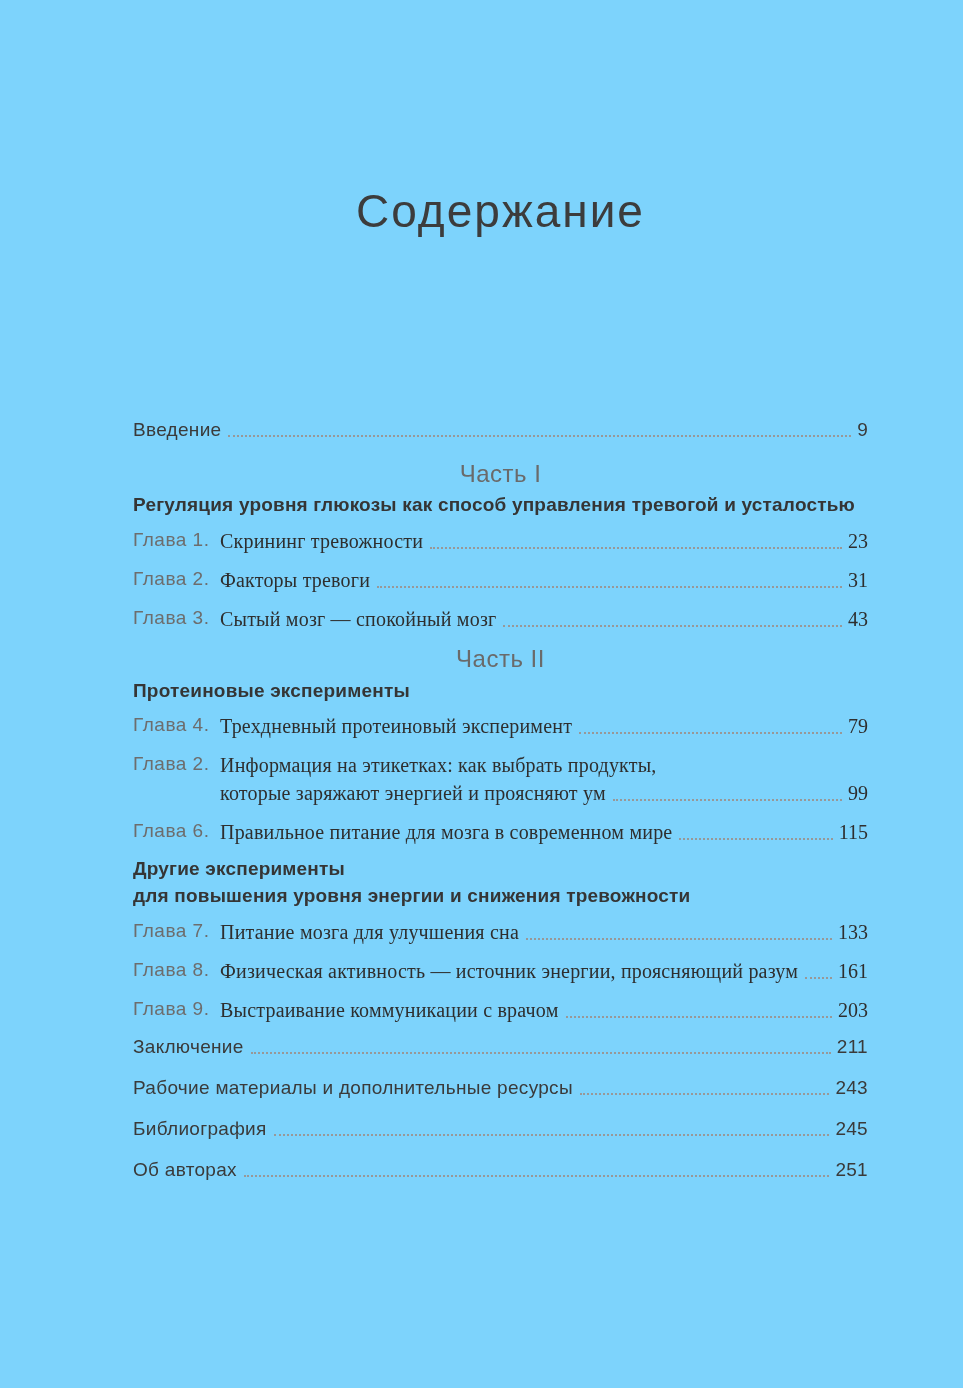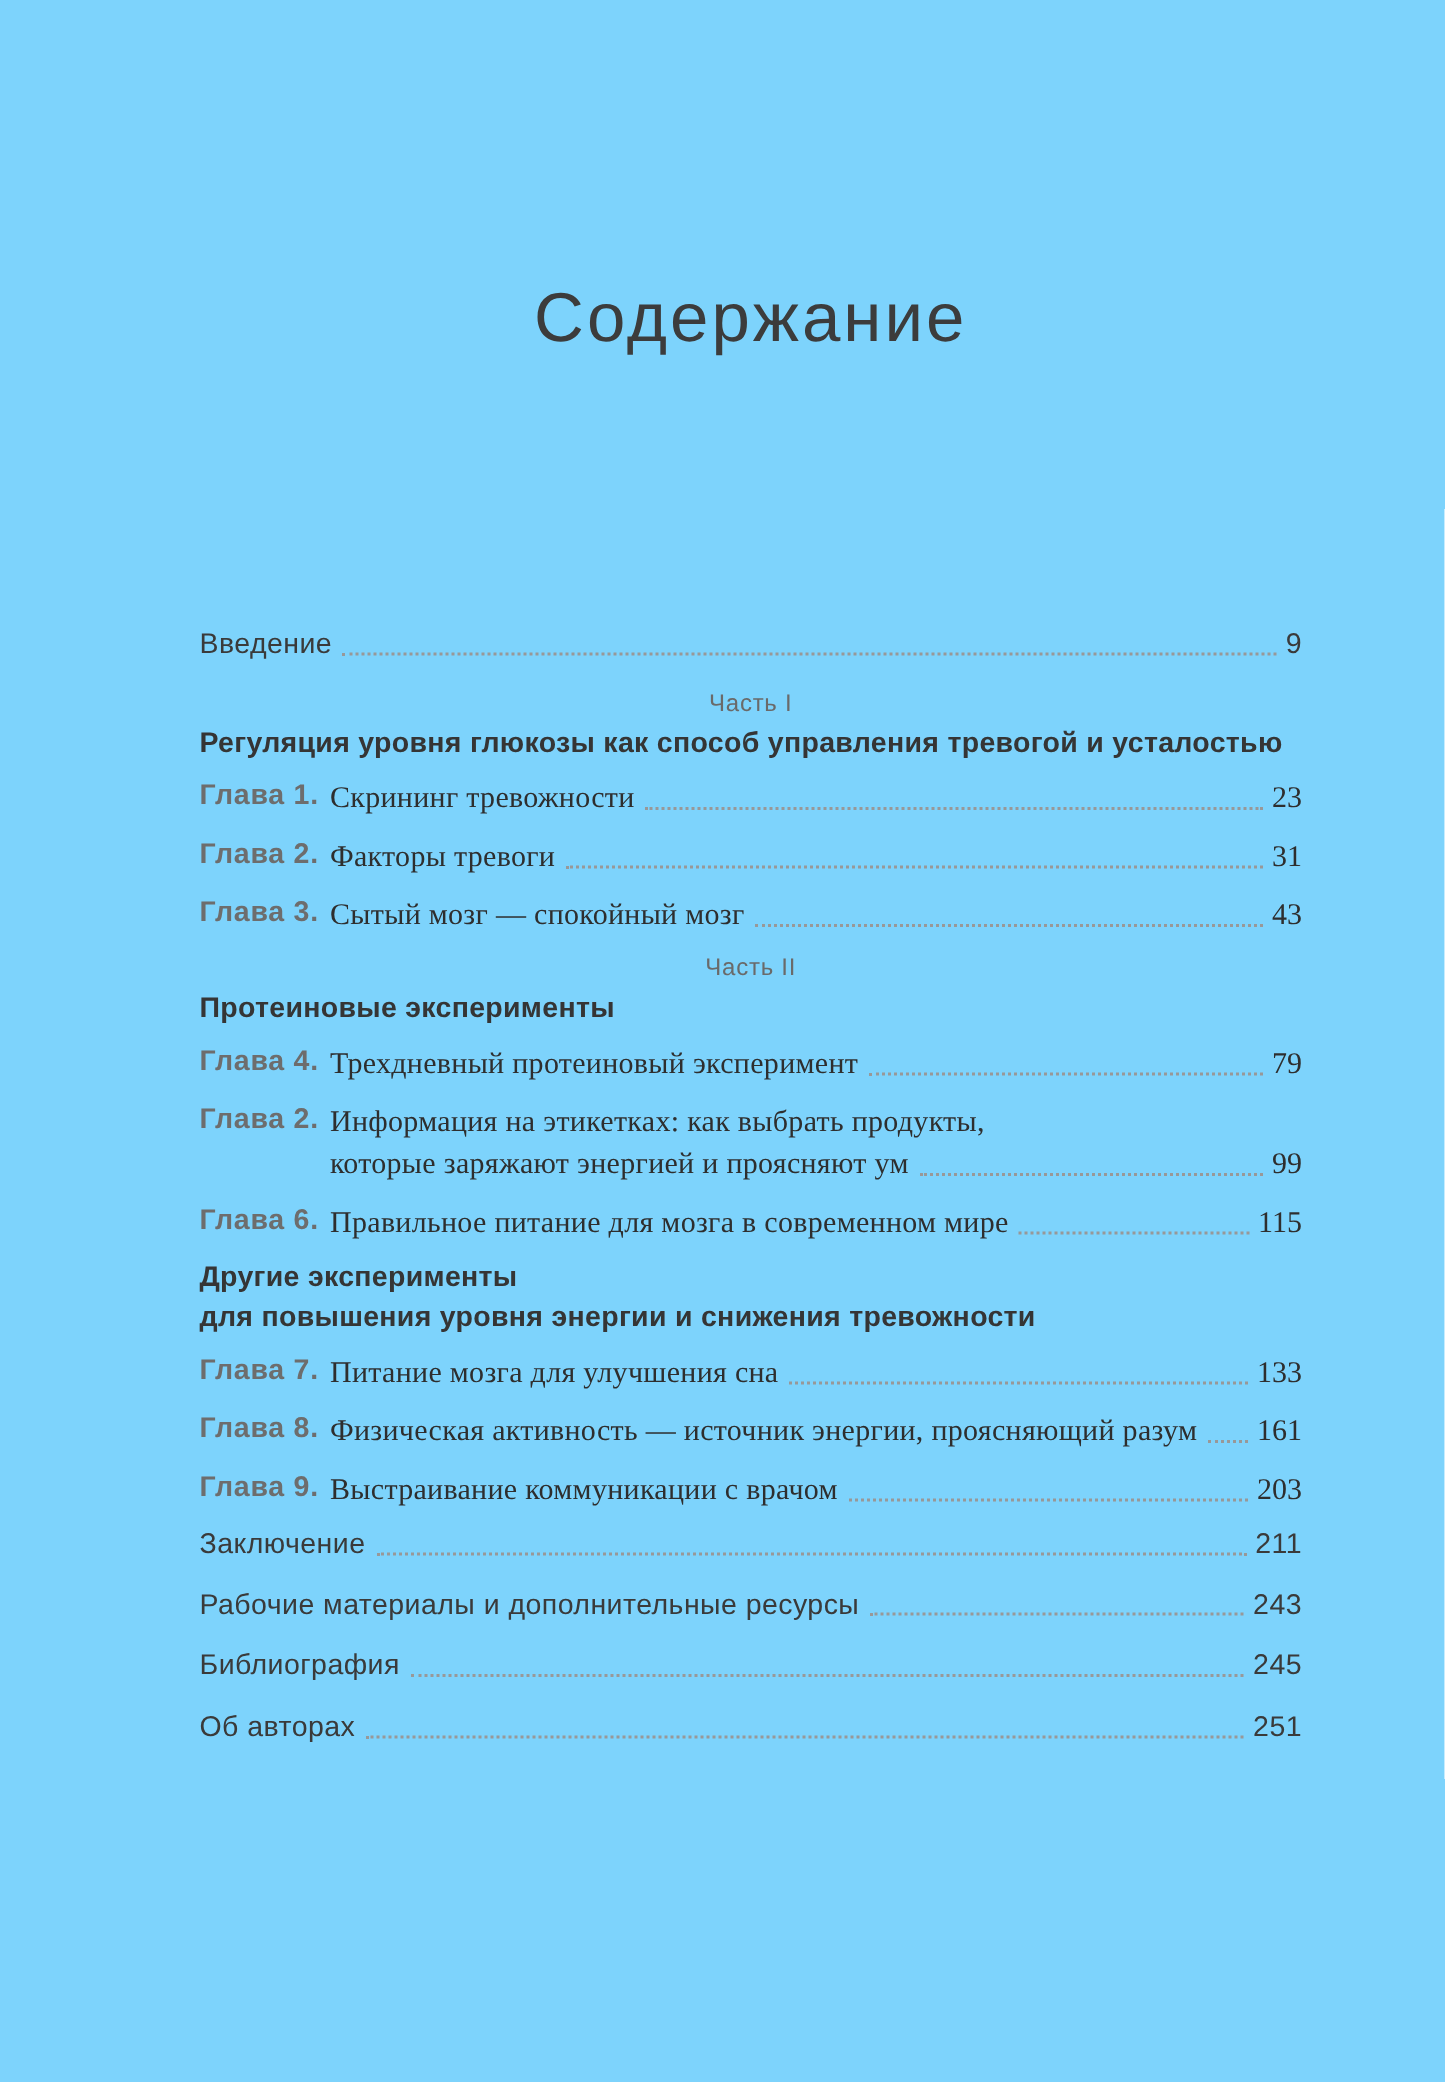--- a/index.html
+++ b/index.html
@@ -44,21 +44,21 @@
     flex: 1 1 auto;
     min-width: 12px;
     border-bottom: 2px dotted #989898;
     margin: 0 6px 4px 7px;
   }
   .pagenum { white-space: nowrap; }
   
   .part { margin-top: 2px; }
   .part-heading {
     text-align: center;
-    font-size: 16px;
+    font-size: 24px;
     font-weight: 300;
     color: #6a6a6a;
     letter-spacing: 0.5px;
     line-height: 1.1;
     margin-bottom: 8px;
   }
   .part-subtitle {
     font-size: 19px;
     font-weight: 700;
     color: #353535;
@@ -67,21 +67,21 @@
     margin-bottom: 6px;
   }
   .part-chapters { margin-top: 13px; }
   .ch-row {
     display: flex;
     font-size: 19px;
     margin-bottom: 15px;
   }
   .ch-label {
     flex: 0 0 87px;
-    font-weight: 700;
+    font-weight: 400;
     color: #6d6d6d;
     letter-spacing: 0.5px;
     line-height: 1.2;
   }
   .ch-body {
     flex: 1 1 auto;
     min-width: 0;
   }
   .ch-line {
     display: flex;

